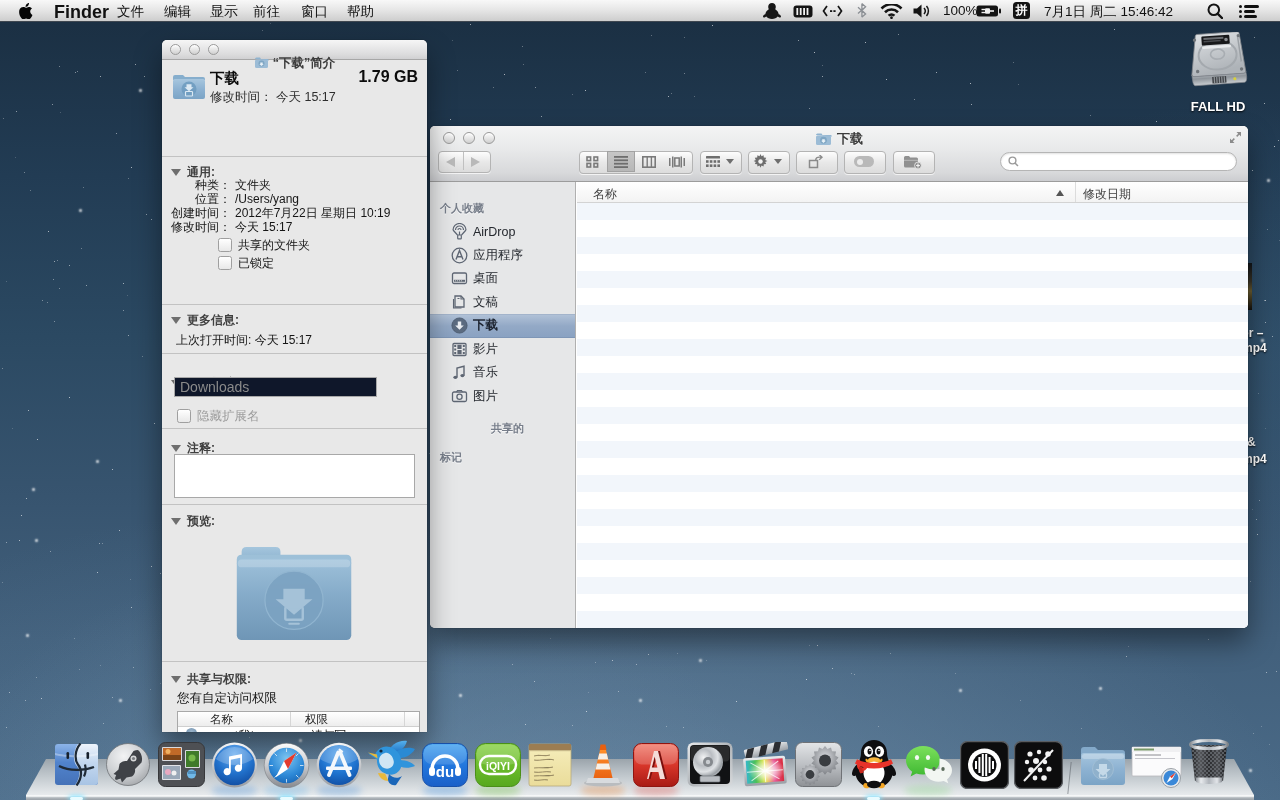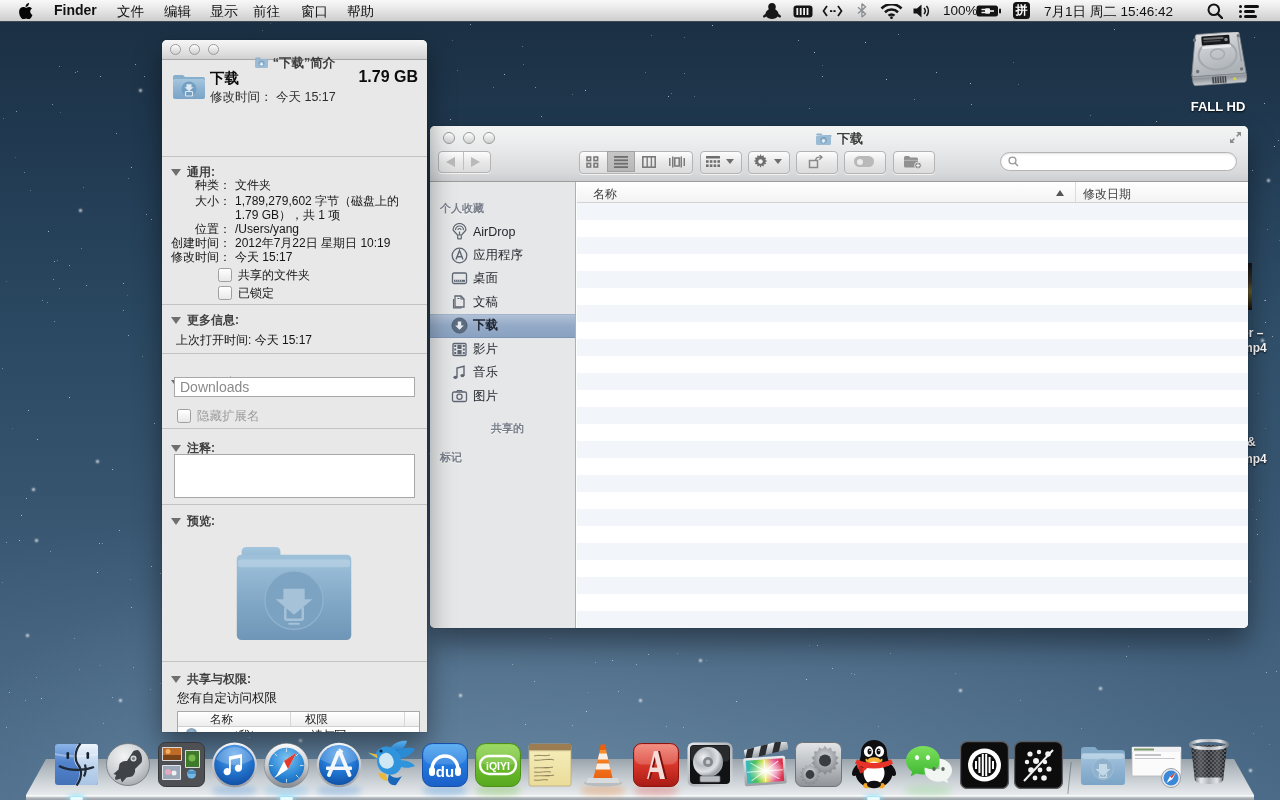--- a/index.html
+++ b/index.html
@@ -63,21 +63,21 @@
 .ind{position:absolute;top:66.5px;width:13px;height:3.5px;border-radius:2px;background:#e8fbff;box-shadow:0 0 5px 1.5px rgba(130,225,255,0.95);}
 </style></head>
 <body>
 <div class="wall"></div>
 <div class="stars"></div>
 
 <div class="menubar">
   <svg style="position:absolute;left:19px;top:3px;" width="15" height="16" viewBox="0 0 15 16">
       <path fill="#060606" d="M11.2 8.6c0-2 1.7-3 1.8-3.1-1-1.4-2.5-1.6-3-1.6-1.3-.1-2.5.8-3.1.8-.6 0-1.6-.8-2.7-.7-1.4 0-2.7.8-3.4 2-1.4 2.5-.4 6.3 1 8.3.7 1 1.5 2.1 2.6 2 1 0 1.4-.7 2.7-.7 1.3 0 1.6.7 2.7.7 1.1 0 1.8-1 2.5-2 .8-1.2 1.1-2.3 1.1-2.4 0 0-2.2-.8-2.2-3.3zM9.1 2.8c.6-.7 1-1.7.9-2.8-.9 0-1.9.6-2.5 1.3-.6.6-1 1.6-.9 2.6 1 .1 2-.5 2.5-1.1z"></path>
     </svg>
-  <span style="position:absolute;left:54px;top:2px;font-weight:bold;font-size:14px;">Finder</span>
+  <span style="position:absolute;left:54px;top:2px;font-weight:bold;font-size:18px;">Finder</span>
   <span style="position:absolute;left:117px;top:3px;font-size:13.5px;">文件</span>
   <span style="position:absolute;left:164px;top:3px;font-size:13.5px;">编辑</span>
   <span style="position:absolute;left:210px;top:3px;font-size:14px;">显示</span>
   <span style="position:absolute;left:253px;top:3px;font-size:13.5px;">前往</span>
   <span style="position:absolute;left:301px;top:3px;font-size:13.5px;">窗口</span>
   <span style="position:absolute;left:347px;top:3px;font-size:13.5px;">帮助</span>
   <svg style="position:absolute;left:763px;top:3px;" width="18" height="16" viewBox="0 0 18 16">
       <path fill="#171717" d="M9 0 C6.8 0 5.2 1.6 5.2 3.8 c0 .9.2 1.8.6 2.5 C4 7.3 2.6 9.2 2.3 11.2 c-.9.3-2.3 1-2.3 2.2 0 .9.9 1.2 1.6 1 .5-.1 1.2-.5 1.7-.9 1 1.5 3.2 2.5 5.7 2.5 2.5 0 4.7-1 5.7-2.5.5.4 1.2.8 1.7.9.7.2 1.6-.1 1.6-1 0-1.2-1.4-1.9-2.3-2.2-.3-2-1.7-3.9-3.5-4.9.4-.7.6-1.6.6-2.5C12.8 1.6 11.2 0 9 0z"></path>
     </svg>
   <svg style="position:absolute;left:793px;top:5px;" width="20" height="13" viewBox="0 0 20 13">
@@ -395,24 +395,20 @@
    <div style="position:absolute;right:9px;top:8px;font-size:16px;font-weight:bold;color:#0c0c0c;">1.79 GB</div>
    <div style="position:absolute;left:48px;top:29px;font-size:12.5px;color:#2e2e2e;">修改时间： 今天 15:17</div>
 
    <div class="sect" style="position:absolute;left:0;right:0;top:96px;"></div>
    <div class="shdr" style="position:absolute;left:0;top:99px;"><span class="tri"></span>通用:</div>
    <div style="position:absolute;left:0;top:118px;right:0;font-size:12px;color:#161616;line-height:14.1px;">
      <div style="display:flex;">
           <div style="width:69px;text-align:right;flex:none;">种类：</div>
           <div style="padding-left:4px;">文件夹</div>
         </div>
-     <div style="display:flex;margin-top:1.5px;">
-          <div style="width:69px;text-align:right;flex:none;">大小：</div>
-          <div style="padding-left:4px;">1,789,279,602 字节（磁盘上的<br>1.79 GB），共 1 项</div>
-        </div>
      <div style="display:flex;">
           <div style="width:69px;text-align:right;flex:none;">位置：</div>
           <div style="padding-left:4px;">/Users/yang</div>
         </div>
      <div style="display:flex;">
           <div style="width:69px;text-align:right;flex:none;">创建时间：</div>
           <div style="padding-left:4px;">2012年7月22日 星期日 10:19</div>
         </div>
      <div style="display:flex;">
           <div style="width:69px;text-align:right;flex:none;">修改时间：</div>
@@ -421,21 +417,21 @@
      <div style="margin:4px 0 0 56px;"><span class="cb"></span><span style="margin-left:6px;vertical-align:1px;">共享的文件夹</span></div>
      <div style="margin:3px 0 0 56px;"><span class="cb"></span><span style="margin-left:6px;vertical-align:1px;">已锁定</span></div>
    </div>
 
    <div class="sect" style="position:absolute;left:0;right:0;top:244px;"></div>
    <div class="shdr" style="position:absolute;left:0;top:247px;"><span class="tri"></span>更多信息:</div>
    <div style="position:absolute;left:14px;top:272px;font-size:12px;color:#161616;">上次打开时间: 今天 15:17</div>
 
    <div class="sect" style="position:absolute;left:0;right:0;top:293px;"></div>
    <div class="shdr" style="position:absolute;left:0;top:310px;"><span class="tri"></span>名称与扩展名:</div>
-   <div style="position:absolute;left:12px;top:317px;width:241px;height:20px;background:#ffffff;border:1px solid #a8a8a8;box-sizing:border-box;font-size:14px;color:#8a8a8a;padding:1px 0 0 5px;">Downloads</div>
+   <div style="position:absolute;left:12px;top:317px;width:203px;height:20px;background:#0f172a;border:1px solid #a8a8a8;box-sizing:border-box;font-size:14px;color:#8a8a8a;padding:1px 0 0 5px;">Downloads</div>
    <div style="position:absolute;left:15px;top:348px;font-size:12.5px;color:#9c9c9c;"><span class="cb"></span><span style="margin-left:6px;vertical-align:1px;">隐藏扩展名</span></div>
 
    <div class="sect" style="position:absolute;left:0;right:0;top:368px;"></div>
    <div class="shdr" style="position:absolute;left:0;top:375px;"><span class="tri"></span>注释:</div>
    <div style="position:absolute;left:12px;top:394px;width:241px;height:44px;background:#fff;border:1px solid #a8a8a8;box-sizing:border-box;"></div>
 
    <div class="sect" style="position:absolute;left:0;right:0;top:444px;"></div>
    <div class="shdr" style="position:absolute;left:0;top:448px;"><span class="tri"></span>预览:</div>
    <svg style="position:absolute;left:70px;top:486px;" width="126" height="97" viewBox="0 0 128 100">
      <defs>

